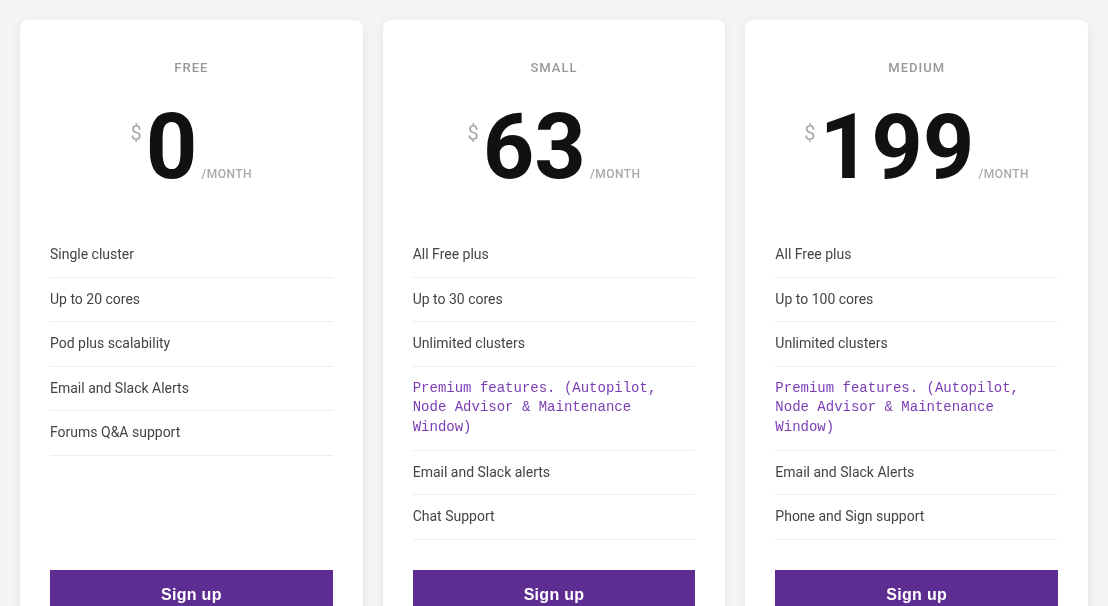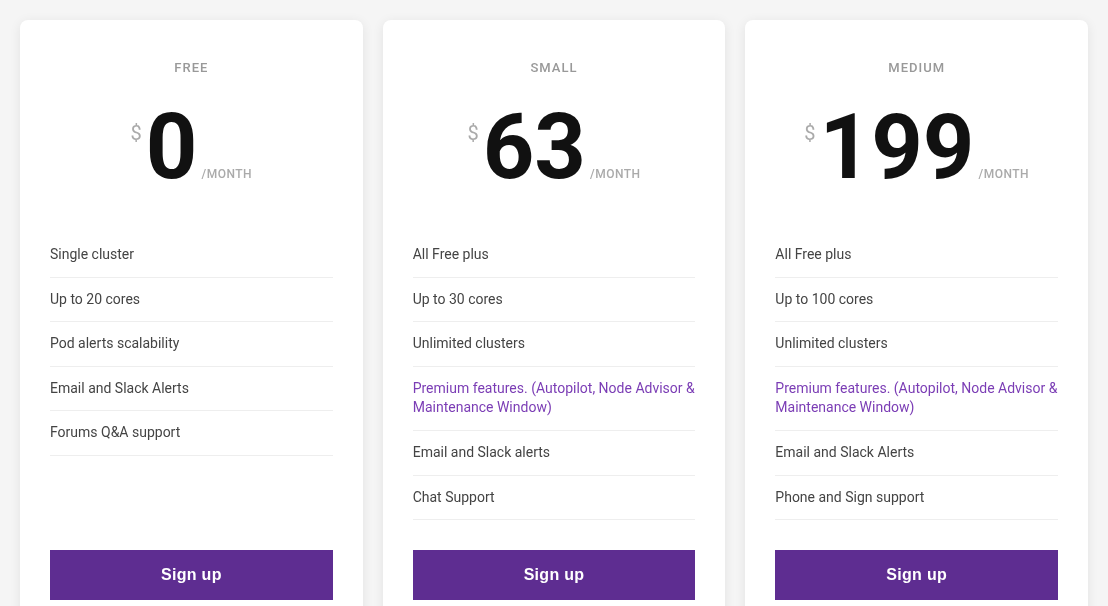--- a/index.html
+++ b/index.html
@@ -95,20 +95,21 @@
       border-bottom: 1px solid #eeeeee;
       line-height: 1.4;
     }
 
     .feature-item:first-child {
       border-top: none;
     }
 
     .feature-item.highlight {
       color: #7b3db5;
+      font-family: Liberation Mono, monospace;
     }
 
     .sign-up-btn {
       background-color: #5e2d91;
       color: #ffffff;
       border: none;
       border-radius: 0;
       padding: 16px 24px;
       font-size: 16px;
       font-weight: 600;
@@ -125,21 +126,21 @@
 <div class="pricing-card">
       <div class="plan-name">FREE</div>
       <div class="price-row">
         <span class="price-currency">$</span>
         <span class="price-amount">0</span>
         <span class="price-period">/MONTH</span>
       </div>
       <ul class="features-list">
         <li class="feature-item">Single cluster</li>
         <li class="feature-item">Up to 20 cores</li>
-        <li class="feature-item">Pod alerts scalability</li>
+        <li class="feature-item">Pod plus scalability</li>
         <li class="feature-item">Email and Slack Alerts</li>
         <li class="feature-item">Forums Q&amp;A support</li>
       </ul>
       <button class="sign-up-btn">Sign up</button>
     </div>
     <div class="pricing-card">
       <div class="plan-name">SMALL</div>
       <div class="price-row">
         <span class="price-currency">$</span>
         <span class="price-amount">63</span>

